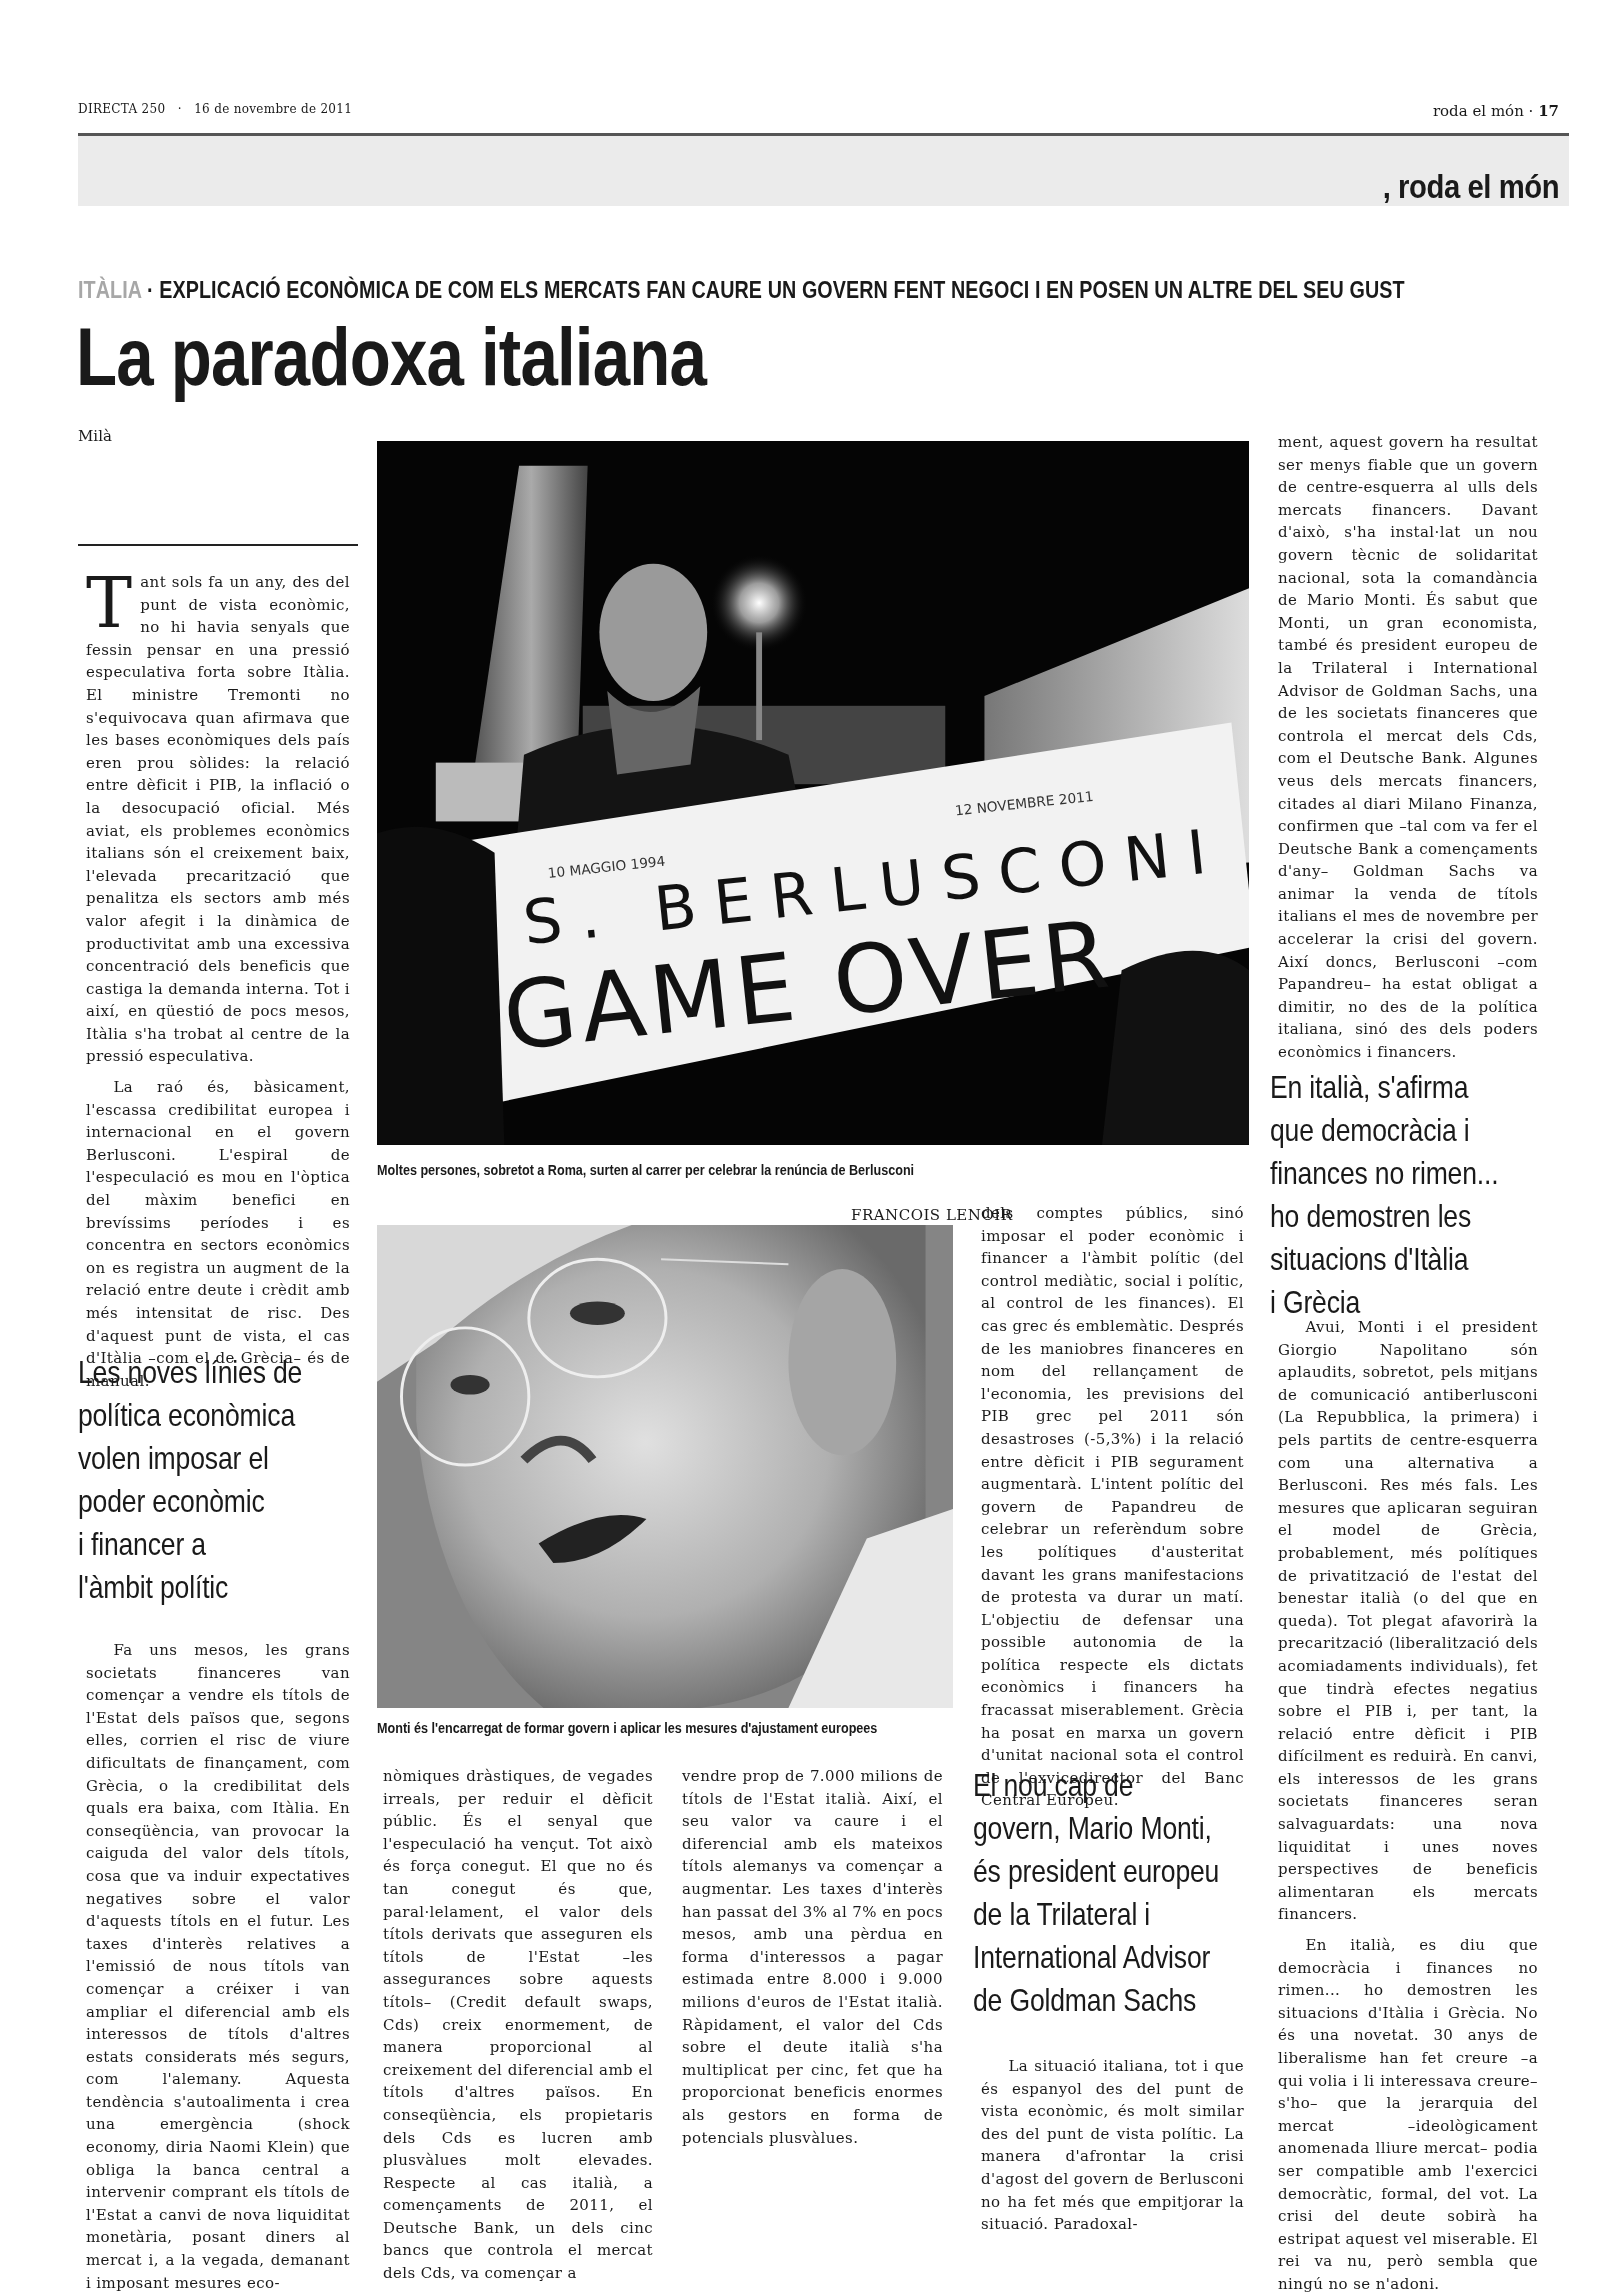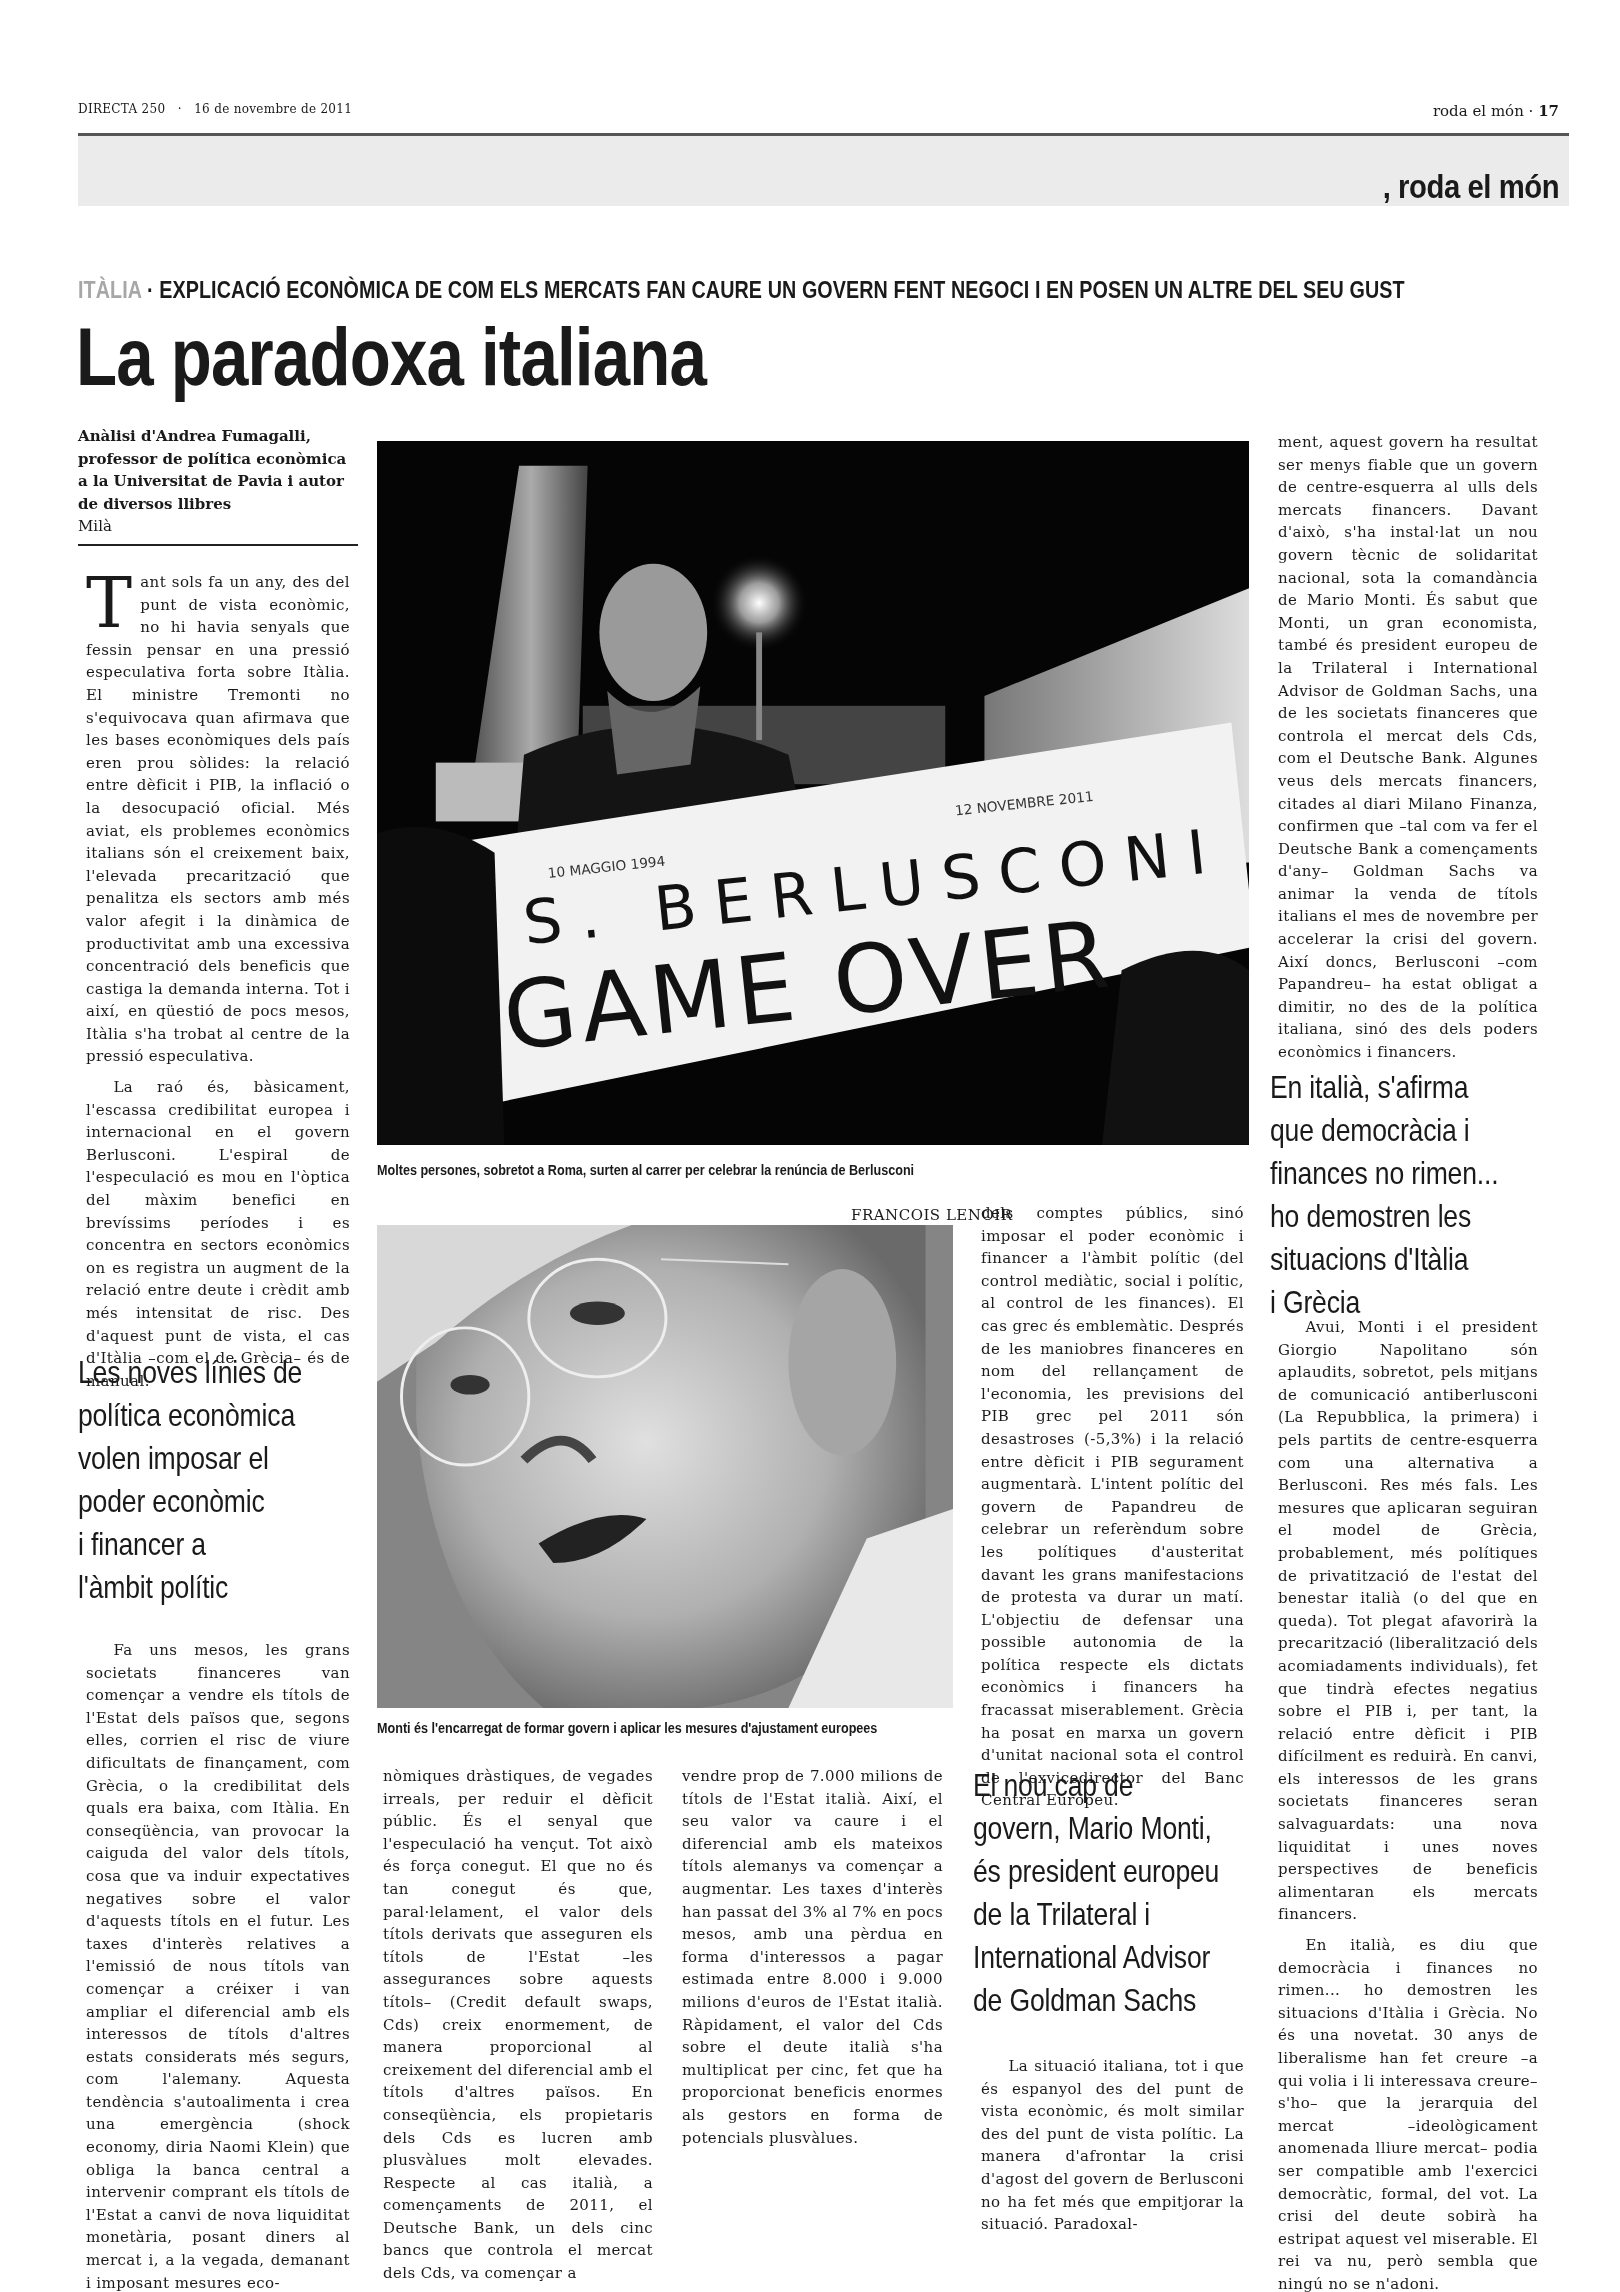--- a/index.html
+++ b/index.html
@@ -62,21 +62,20 @@
 <div class="abs band"></div>
 <div class="abs sans section">, roda el món</div>
 
 <div class="abs sans kicker">
   <span class="cat">ITÀLIA</span>
   <span>· EXPLICACIÓ ECONÒMICA DE COM ELS MERCATS FAN CAURE UN GOVERN FENT NEGOCI I EN POSEN UN ALTRE DEL SEU GUST</span>
 </div>
 <h1 class="abs sans headline" style="margin:0">La paradoxa italiana</h1>
 
 <div class="abs serif byline">
-  <span class="author">Anàlisi d'Andrea Fumagalli, professor de política econòmica a la Universitat de Pavia i autor de diversos llibres</span>
   <span class="city">Milà</span>
 </div>
 <div class="abs byline-rule"></div>
 
 <div class="abs serif col c1" style="top:563px">
   <p class="noindent"><span class="dropcap">T</span><span>ant sols fa un any, des del punt de vista econòmic, no hi havia senyals que fessin pensar en una pressió especulativa forta sobre Itàlia. El ministre Tremonti no s'equivocava quan afirmava que les bases econòmiques dels país eren prou sòlides: la relació entre dèficit i PIB, la inflació o la desocupació oficial. Més aviat, els problemes econòmics italians són el creixement baix, l'elevada precarització que penalitza els sectors amb més valor afegit i la dinàmica de productivitat amb una excessiva concentració dels beneficis que castiga la demanda interna. Tot i així, en qüestió de pocs mesos, Itàlia s'ha trobat al centre de la pressió especulativa.</span></p>
   <p>La raó és, bàsicament, l'escassa credibilitat europea i internacional en el govern Berlusconi. L'espiral de l'especulació es mou en l'òptica del màxim benefici en brevíssims períodes i es concentra en sectors econòmics on es registra un augment de la relació entre deute i crèdit amb més intensitat de risc. Des d'aquest punt de vista, el cas d'Itàlia –com el de Grècia– és de manual.</p>
 </div>
 <div class="abs sans pull c1" style="top:1351px">
   <div>Les noves línies de</div>

